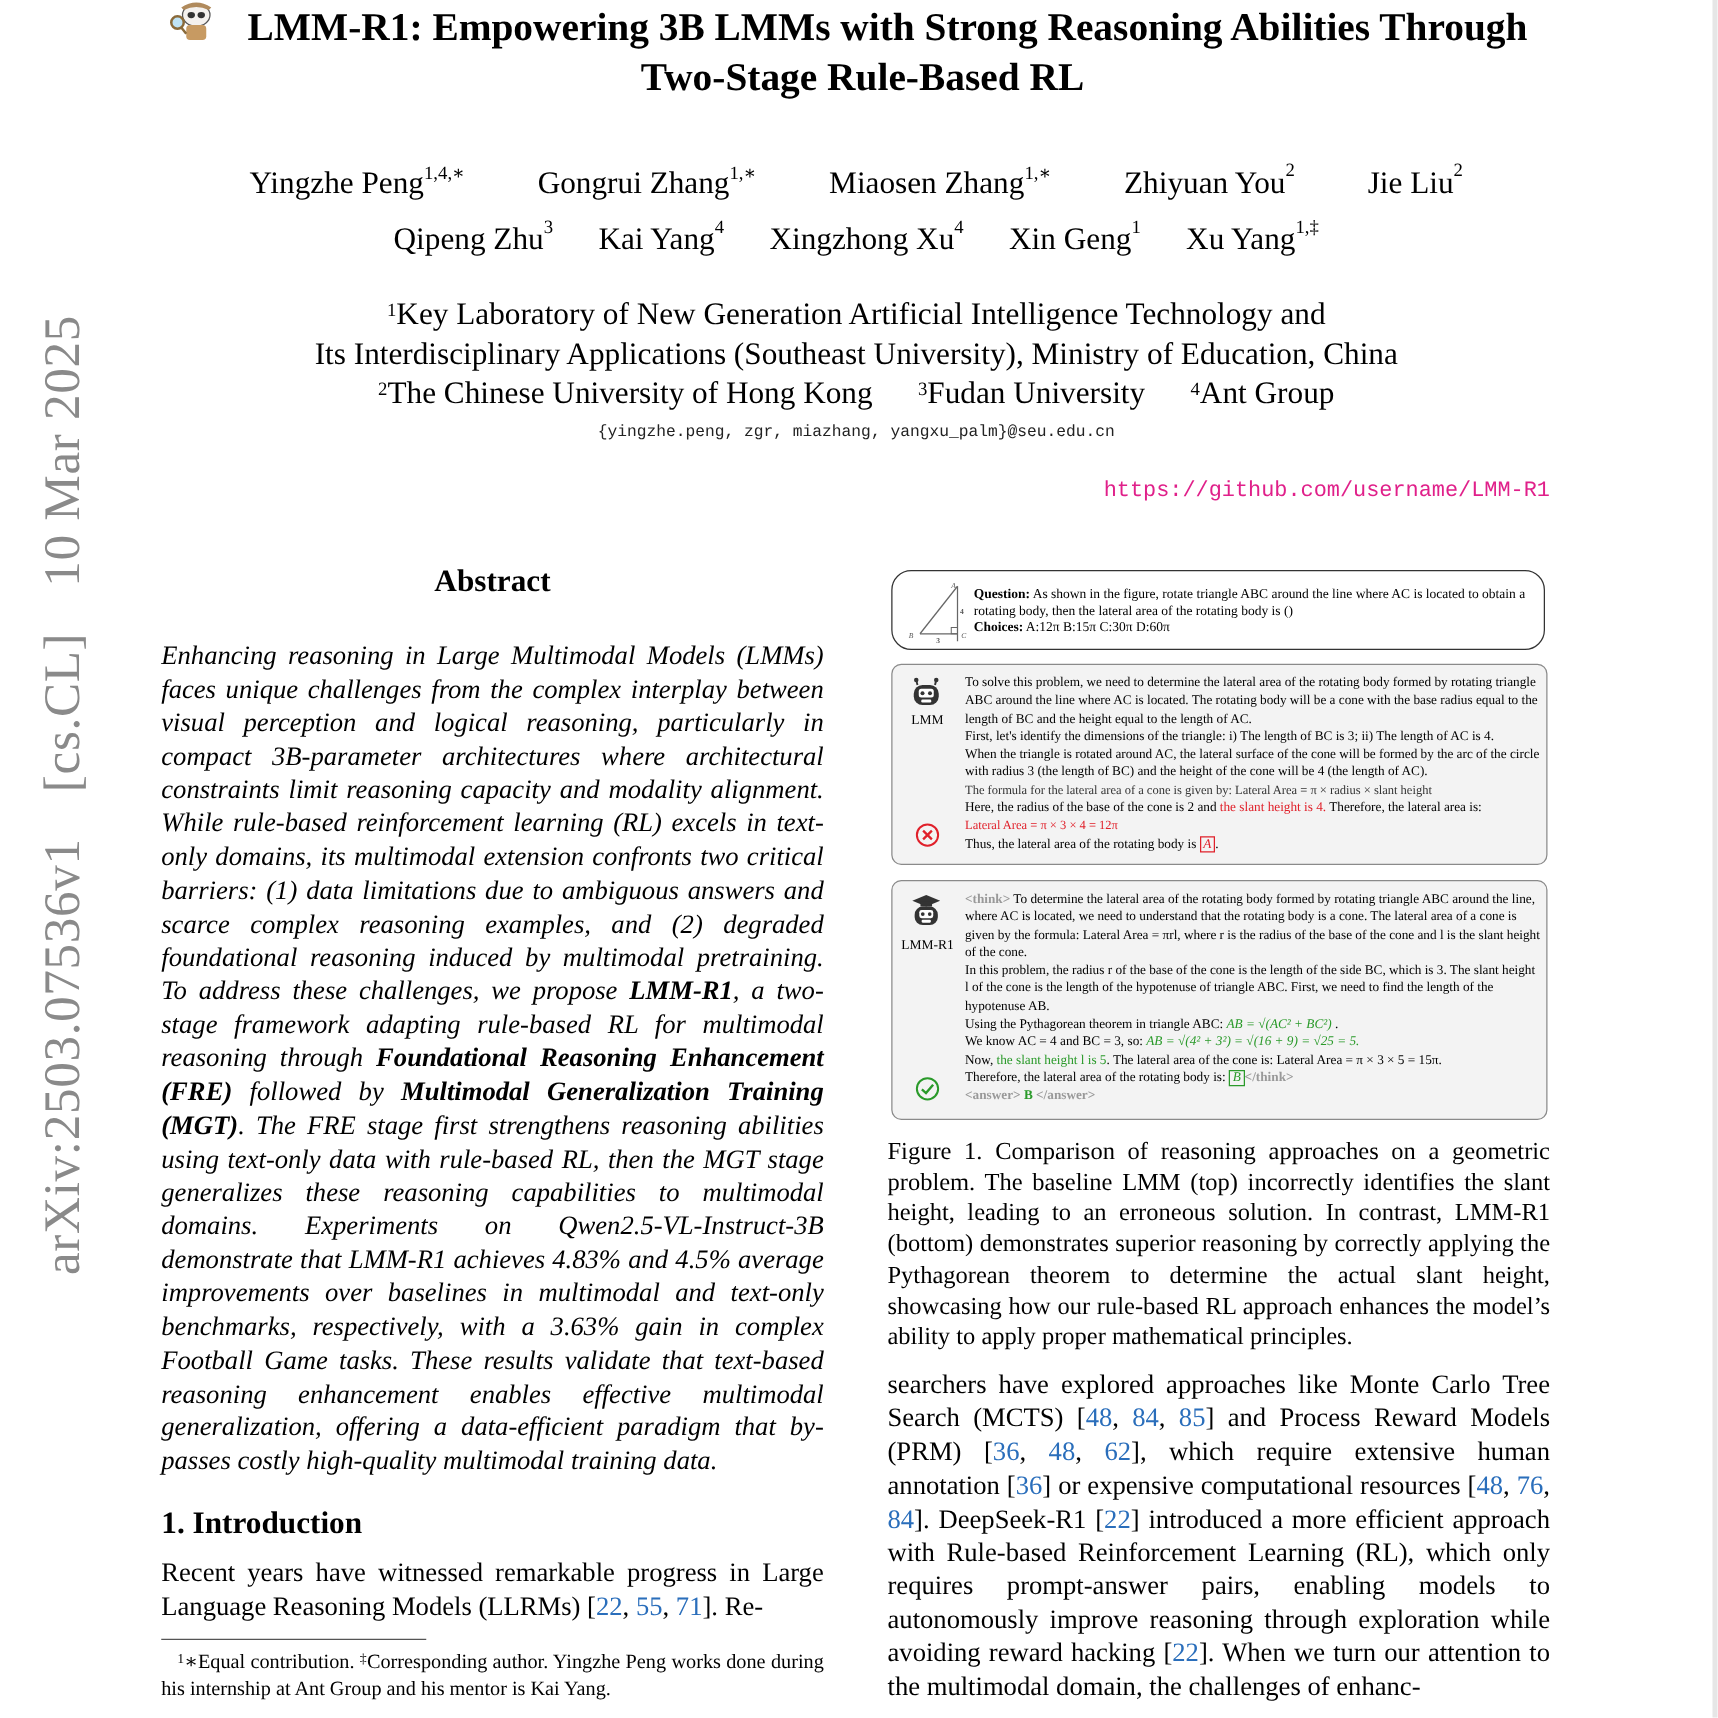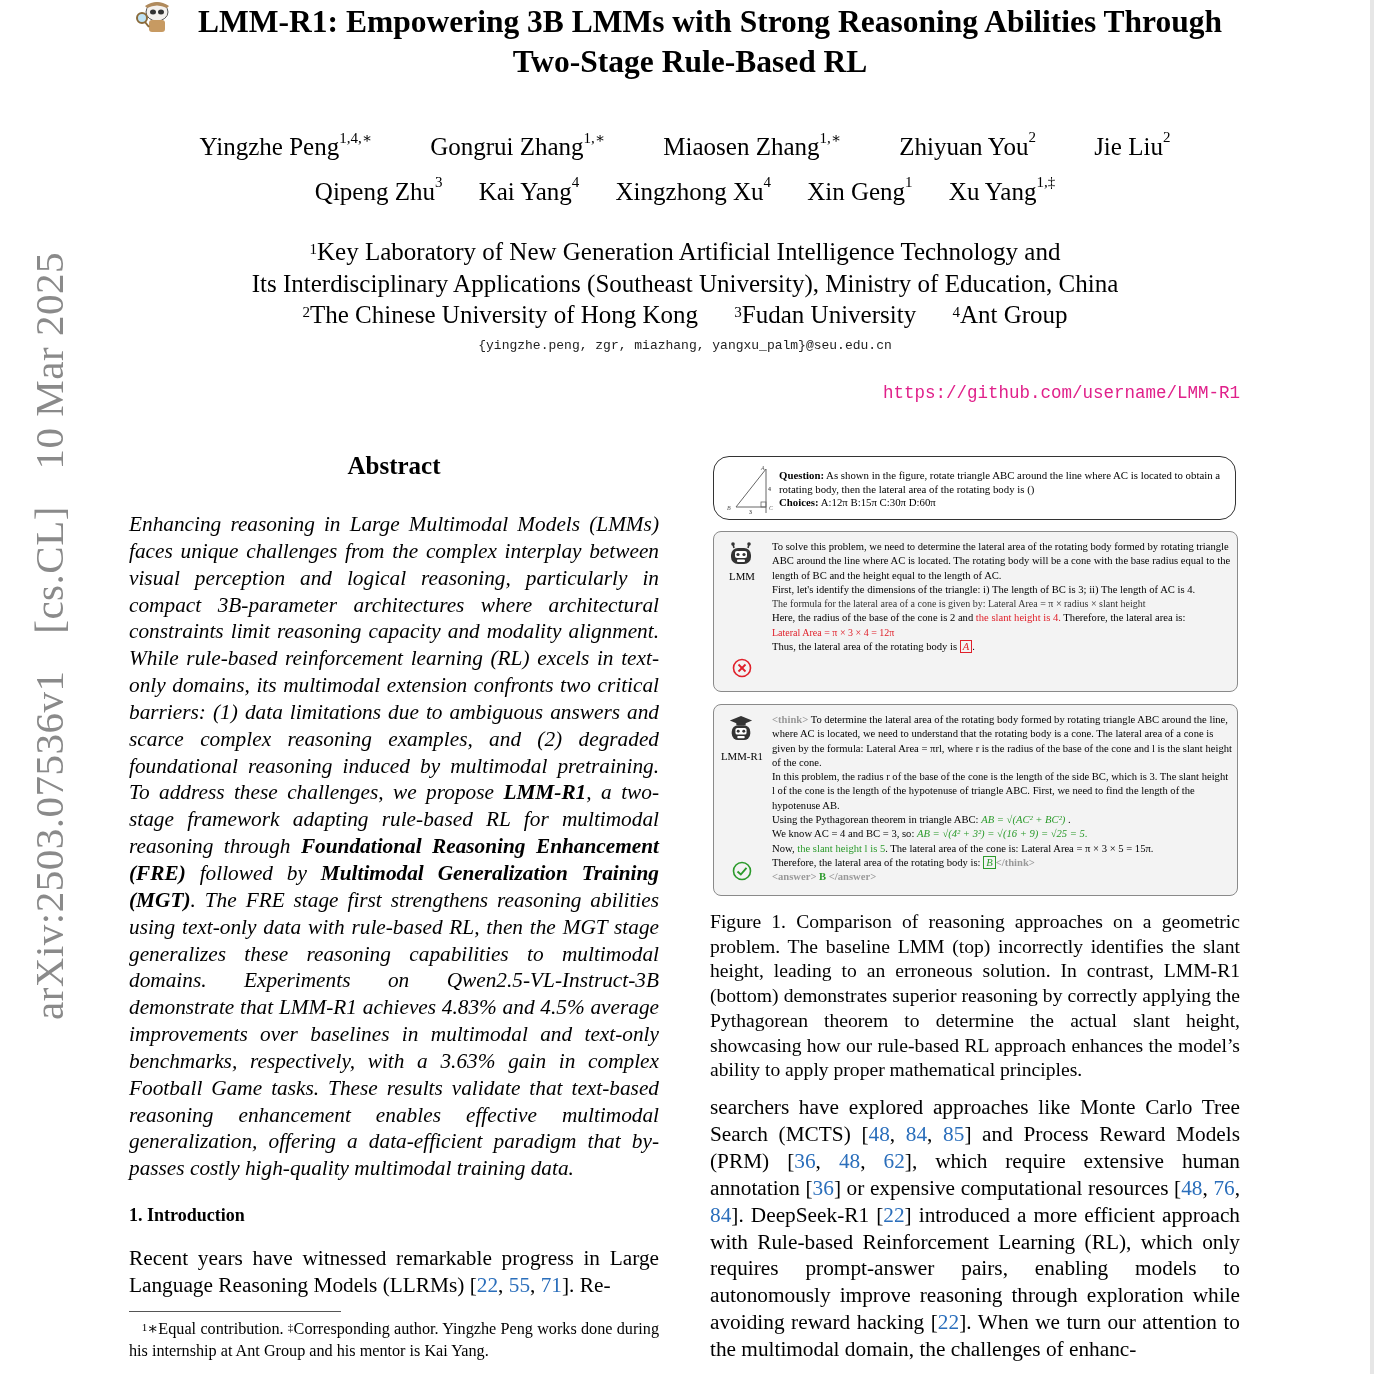--- a/index.html
+++ b/index.html
@@ -20,21 +20,21 @@
   .affil sup { font-size:15px; vertical-align:top; position:relative; top:-2px; }
   .affil .gap { display:inline-block; width:30px; }
   .email { position:absolute; left:130px; width:1110px; text-align:center; top:338px;
            font-family:"Liberation Mono","DejaVu Sans Mono",monospace; font-size:13px; color:#222; }
   .url { position:absolute; left:130px; width:1110px; text-align:right; top:367px;
          font-family:"Liberation Mono","DejaVu Sans Mono",monospace; font-size:17.5px; color:#e0208a;margin-top:16px; }
   .abs-h { position:absolute; left:130px; width:528px; text-align:center; top:452px; font-weight:bold; font-size:25px; }
   .abs-body { position:absolute; left:129px; top:511px; width:530px; font-style:italic; font-size:21.3px;
               line-height:26.85px; text-align:justify; hyphens:manual; }
   .abs-body b { font-weight:bold; }
-  .intro-h { position:absolute; left:129px; top:1205px; font-weight:bold; font-size:18px; }
+  .intro-h { position:absolute; left:129px; top:1205px; font-weight:bold; font-size:25px; }
   .intro-p { position:absolute; left:129px; top:1245px; width:530px; font-size:21.3px; line-height:27px; text-align:justify; }
   .cite { color:#2a6ebb; }
   .fn-rule { position:absolute; left:129px; top:1311px; width:212px; border-top:1px solid #555; }
   .fn { position:absolute; left:129px; top:1318px; width:530px; font-size:16.2px; line-height:22px; text-align:justify; }
   .fn sup { font-size:11px; vertical-align:top; position:relative; top:-2px; }
   .q-box { position:absolute; left:713px; top:456px; width:521px; height:62px; border:1.3px solid #333;
            border-radius:16px; }
   .q-text { position:absolute; left:65px; top:12px; width:450px; font-size:10.8px; line-height:13.5px; }
   .q-text b { font-weight:bold; }
   .tri { position:absolute; left:8px; top:6px; width:56px; height:52px; }
@@ -148,20 +148,21 @@
   </svg>
   <div class="bot-label" style="top:38px">LMM</div>
   <svg class="status-ico" style="top:126px" viewBox="0 0 20 20">
     <circle cx="10" cy="10" r="8.5" fill="none" stroke="#e0202a" stroke-width="1.6"></circle>
     <line x1="6.5" y1="6.5" x2="13.5" y2="13.5" stroke="#e0202a" stroke-width="1.8"></line>
     <line x1="13.5" y1="6.5" x2="6.5" y2="13.5" stroke="#e0202a" stroke-width="1.8"></line>
   </svg>
   <div class="ans-text" style="top:8px">
     <p>To solve this problem, we need to determine the lateral area of the rotating body formed by rotating triangle ABC around the line where AC is located. The rotating body will be a cone with the base radius equal to the length of BC and the height equal to the length of AC.</p>
     <p>First, let's identify the dimensions of the triangle: i) The length of BC is 3; ii) The length of AC is 4.</p>
+    <p>When the triangle is rotated around AC, the lateral surface of the cone will be formed by the arc of the circle with radius 3 (the length of BC) and the height of the cone will be 4 (the length of AC).</p>
     <p class="math" style="color:#333">The formula for the lateral area of a cone is given by: Lateral Area = π × radius × slant height</p>
     <p><span>Here, the radius of the base of the cone is 2 and </span><span class="red">the slant height is 4.</span><span> Therefore, the lateral area is:</span></p>
     <p class="red math">Lateral Area = π × 3 × 4 = 12π</p>
     <p><span>Thus, the lateral area of the rotating body is </span><span class="boxed-r">A</span>.</p>
   </div>
 </div>
 
 <div class="ans-box ans2">
   <svg class="bot-ico" style="top:10px" viewBox="0 0 26 28">
     <polygon points="13,1 25,6 13,11 1,6" fill="#333"></polygon>

